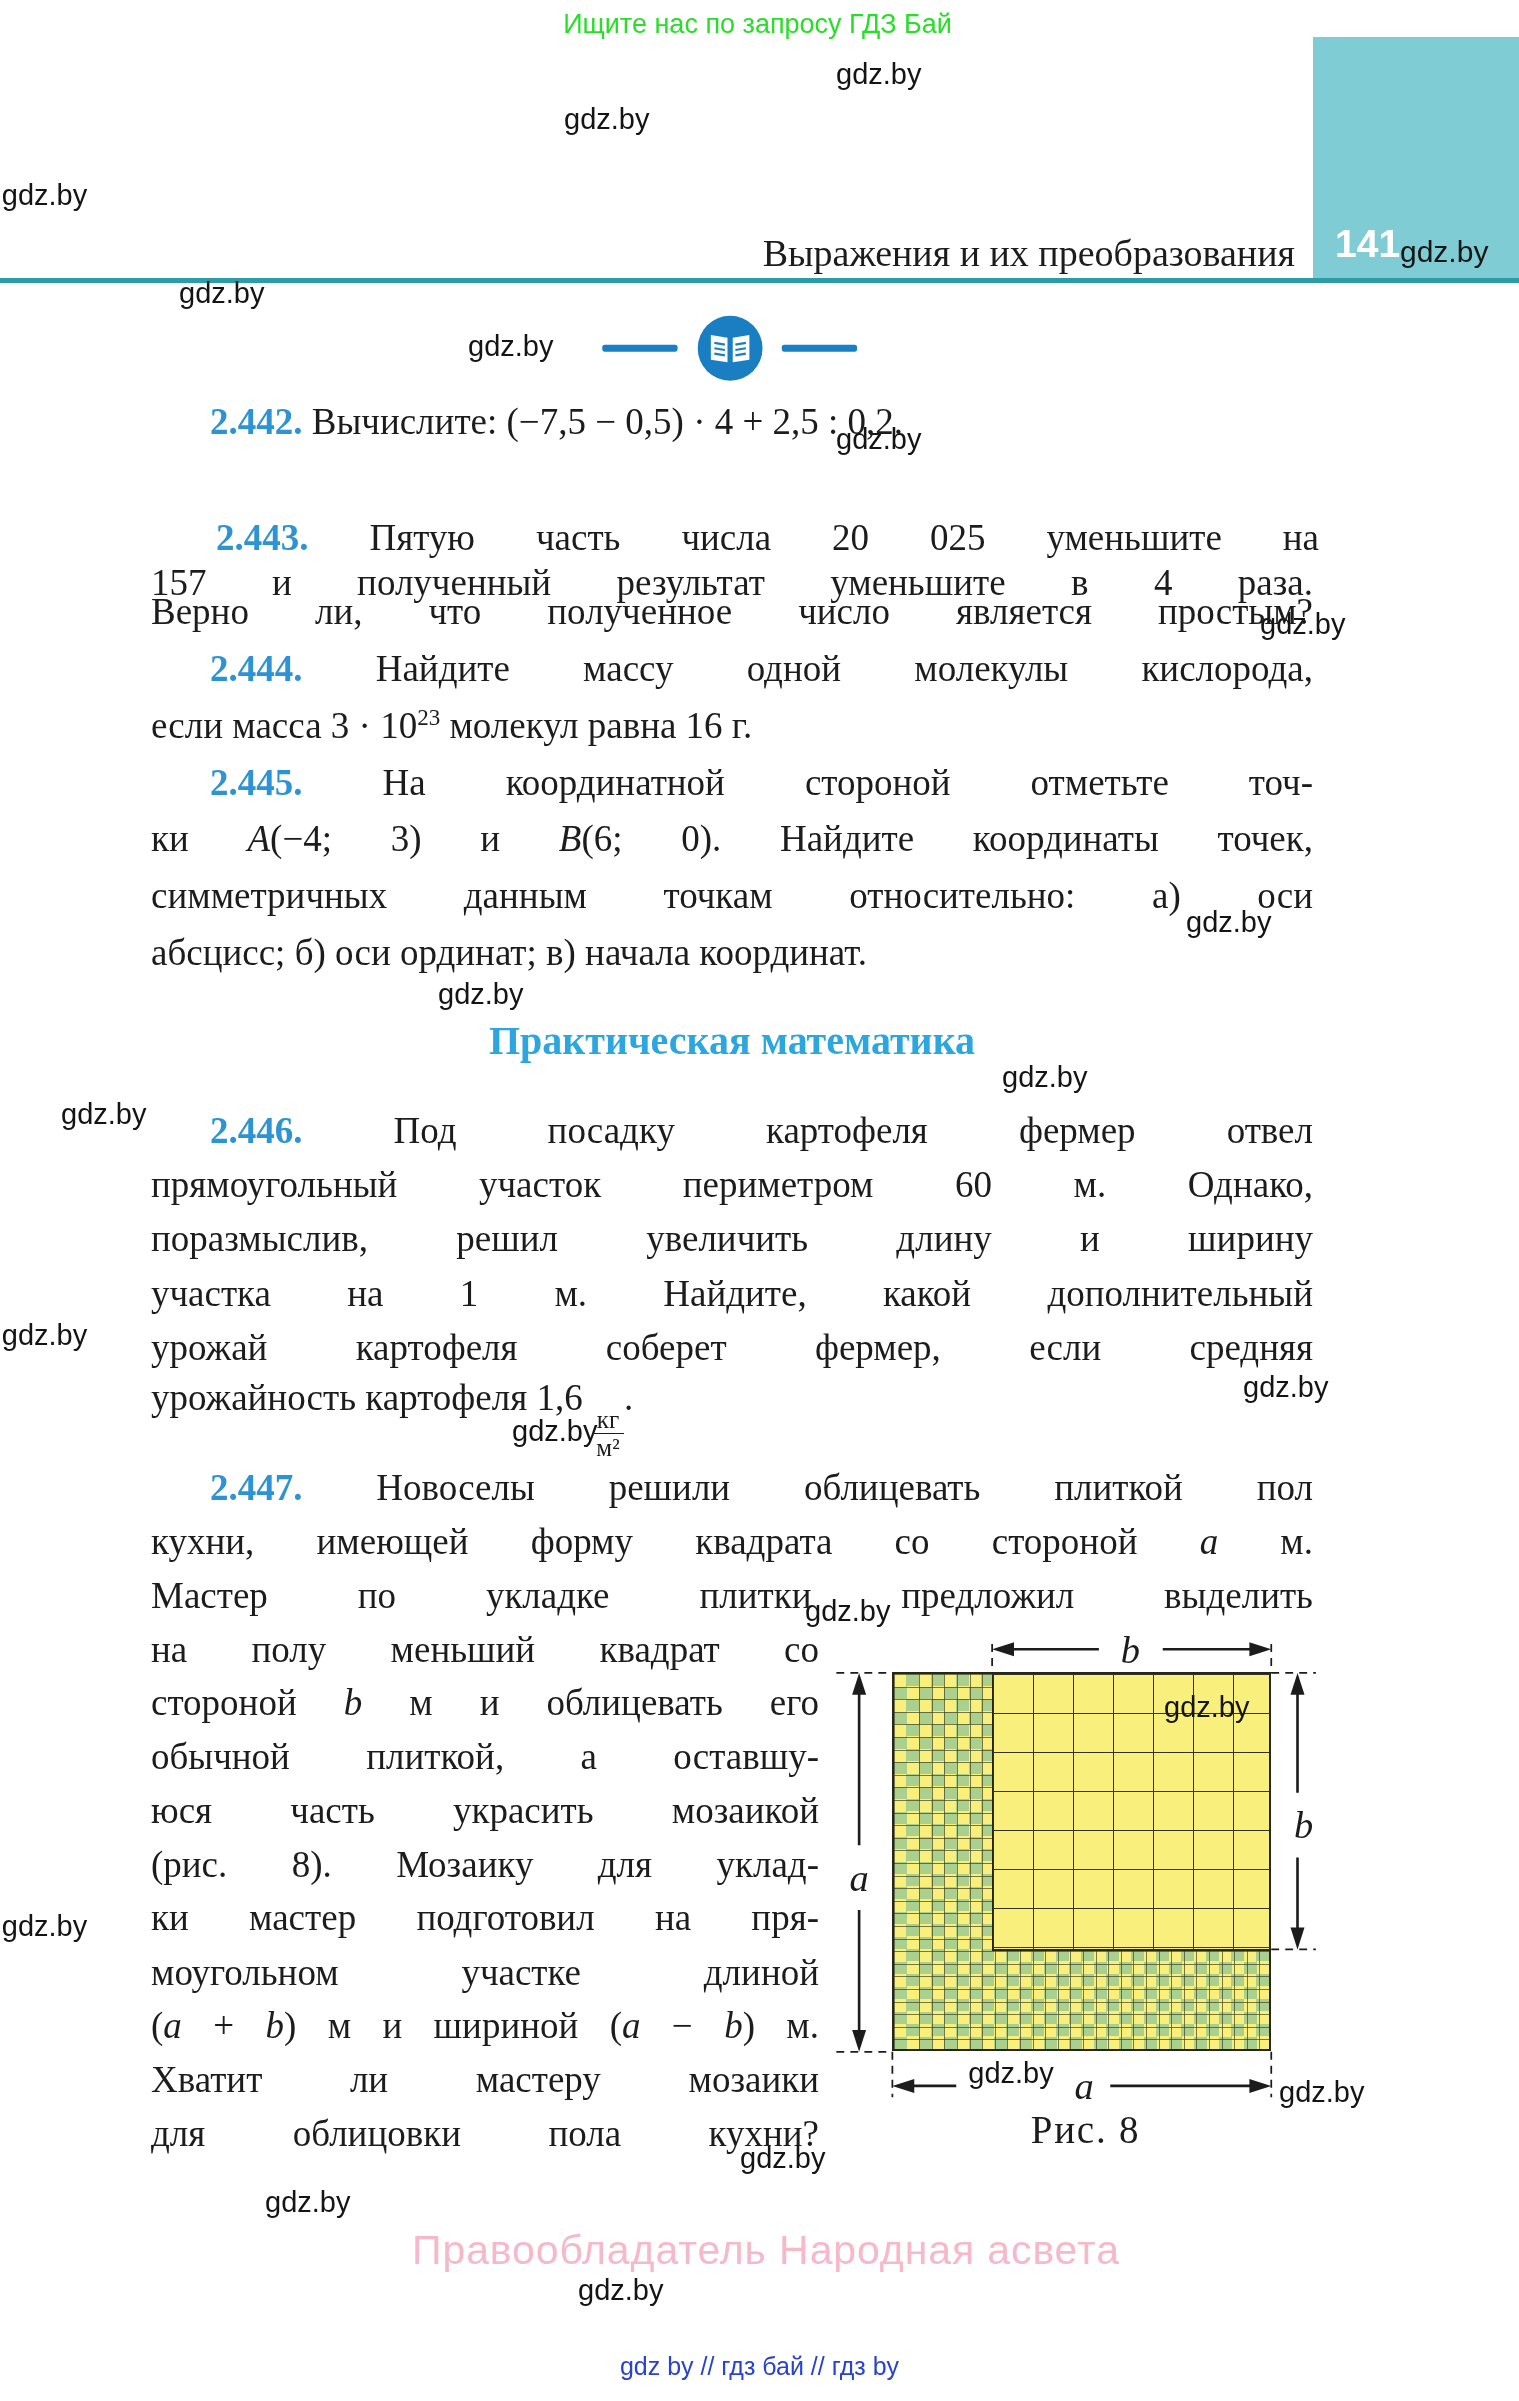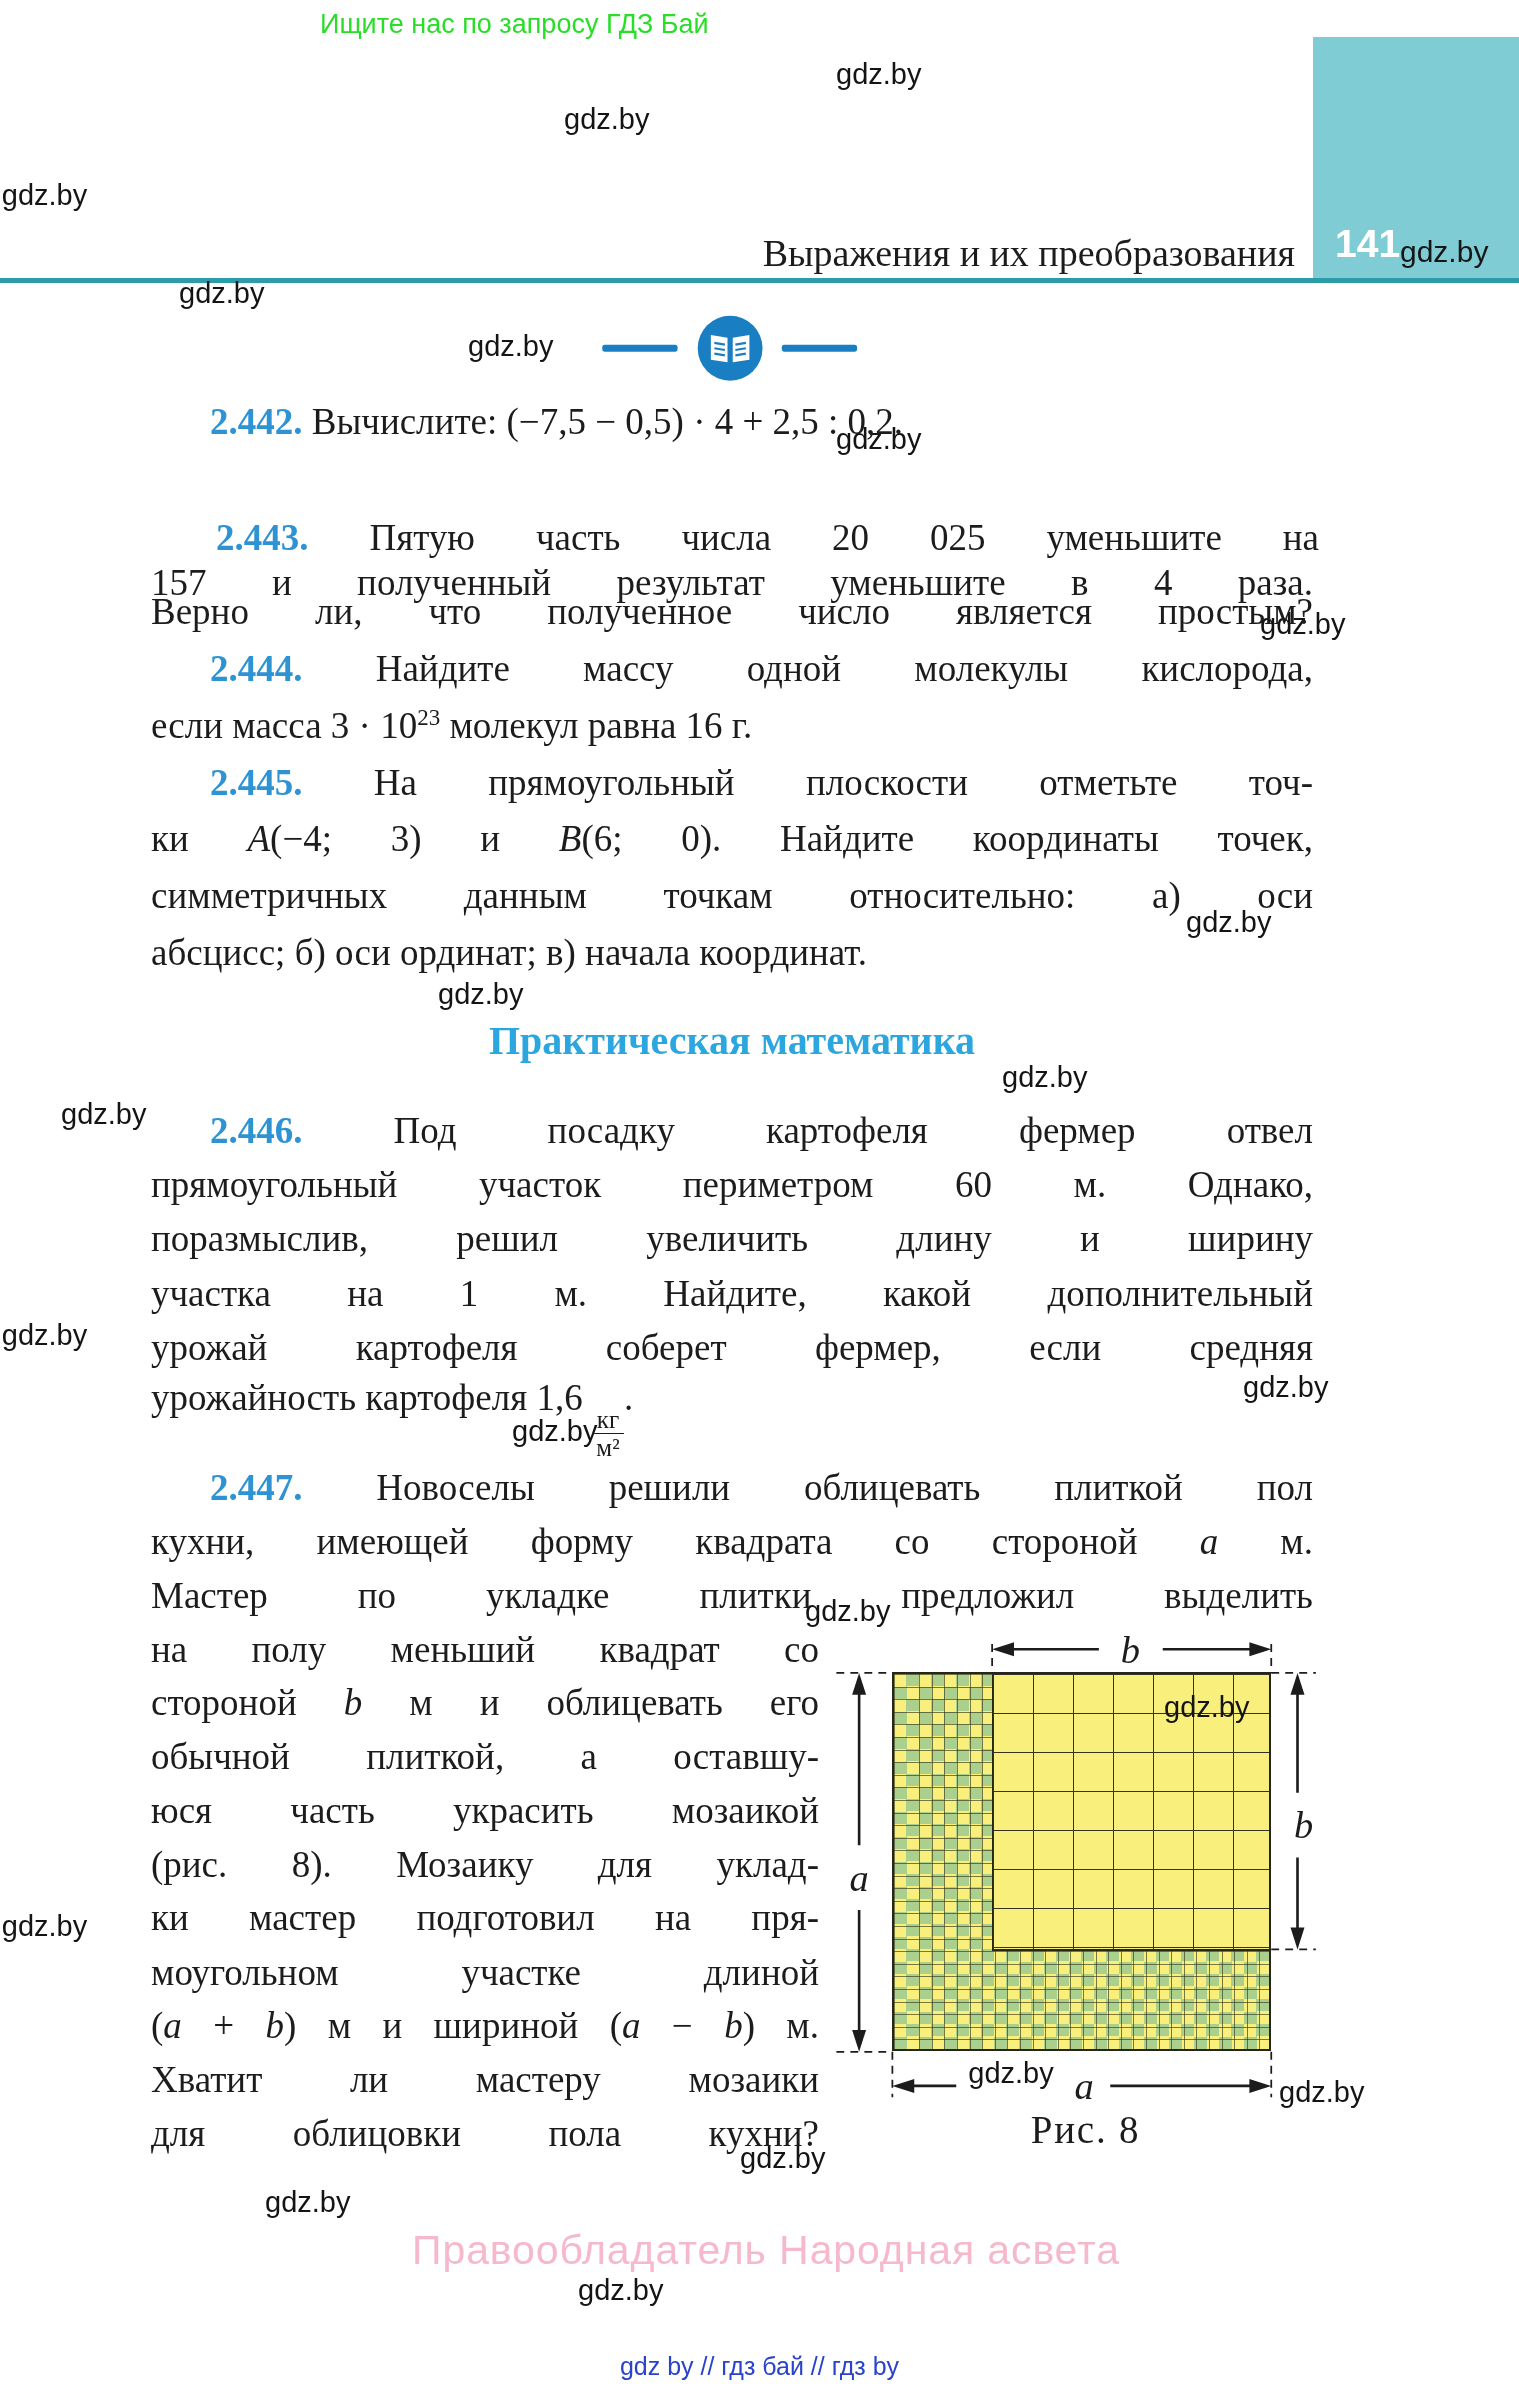--- a/index.html
+++ b/index.html
@@ -1,19 +1,19 @@
 <!DOCTYPE html>
 <html style="font-size:14px"><head>
 <meta charset="utf-8">
 <style>
   html,body{margin:0;padding:0;background:#ffffff;}
   #page{position:relative;width:1519px;height:2401px;background:#ffffff;overflow:hidden;
         font-family:"Liberation Serif",serif;color:#1c1c1c;}
   
-  .promo{position:absolute;left:320px;top:8.8px;width:875px;
+  .promo{position:absolute;left:320px;top:8.8px;width:875px;text-align:center;
          font:500 27px "Liberation Sans",sans-serif;color:#29dd29;}
   
   .hdr-title{position:absolute;left:490px;top:231px;width:805px;text-align:right;
              font:38px "Liberation Serif",serif;color:#1c1c1c;}
   .teal-box{position:absolute;left:1313px;top:37px;width:207px;height:242px;background:#7fccd5;}
   .page-num{position:absolute;left:1335px;top:222px;font:bold 39px "Liberation Sans",sans-serif;color:#ffffff;}
   .hdr-wm{position:absolute;left:1400px;top:235px;font:30px "Liberation Sans",sans-serif;color:#161616;}
   .teal-rule{position:absolute;left:0;top:278px;width:1519px;height:5.3px;background:#2d9ca9;}
   
   .wm{position:absolute;font:29px "Liberation Sans",sans-serif;color:#141414;white-space:nowrap;}
@@ -156,21 +156,21 @@
     <div class="wm" style="left: 1279px; top: 2076px;">gdz.by</div>
     <div class="wm" style="left: 740px; top: 2142px;">gdz.by</div>
     <div class="wm" style="left: 265px; top: 2186px;">gdz.by</div>
     <div class="wm" style="left: 578px; top: 2274px;">gdz.by</div>
     <div class="line" style="left: 210px; top: 400px; width: 1103px;"><span class="num">2.442.</span><span> Вычислите:  (−7,5 − 0,5) · 4 + 2,5 : 0,2.</span></div>
     <div class="line just" style="left: 216px; top: 476px; width: 1103px; margin-top: 40px;"><span class="num">2.443.</span><span> Пятую часть числа 20 025 уменьшите на</span></div>
     <div class="line just" style="left: 151px; top: 533px; width: 1162px; margin-top: 28px;"><span>157 и полученный результат уменьшите в 4 раза.</span></div>
     <div class="line just" style="left: 151px; top: 590px; width: 1162px;"><span>Верно ли, что полученное число является простым?</span></div>
     <div class="line just" style="left: 210px; top: 647px; width: 1103px;"><span class="num">2.444.</span><span> Найдите массу одной молекулы кислорода,</span></div>
     <div class="line" style="left: 151px; top: 704px; width: 1162px;"><span>если масса 3 · 10</span><span class="sup">23</span><span> молекул равна 16 г.</span></div>
-    <div class="line just" style="left: 210px; top: 761px; width: 1103px;"><span class="num">2.445.</span><span> На прямоугольный плоскости отметьте точ-</span></div>
+    <div class="line just" style="left: 210px; top: 761px; width: 1103px;"><span class="num">2.445.</span><span> На координатной стороной отметьте точ-</span></div>
     <div class="line just" style="left: 151px; top: 817px; width: 1162px;"><span>ки </span><span class="it">A</span><span>(−4; 3) и </span><span class="it">B</span><span>(6; 0). Найдите координаты точек,</span></div>
     <div class="line just" style="left: 151px; top: 874px; width: 1162px;"><span>симметричных данным точкам относительно: а) оси</span></div>
     <div class="line" style="left: 151px; top: 931px; width: 1162px;"><span>абсцисс; б) оси ординат; в) начала координат.</span></div>
     <div class="line just" style="left: 210px; top: 1109px; width: 1103px;"><span class="num">2.446.</span><span> Под посадку картофеля фермер отвел</span></div>
     <div class="line just" style="left: 151px; top: 1163px; width: 1162px;"><span>прямоугольный участок периметром 60 м. Однако,</span></div>
     <div class="line just" style="left: 151px; top: 1217px; width: 1162px;"><span>поразмыслив, решил увеличить длину и ширину</span></div>
     <div class="line just" style="left: 151px; top: 1272px; width: 1162px;"><span>участка на 1 м. Найдите, какой дополнительный</span></div>
     <div class="line just" style="left: 151px; top: 1326px; width: 1162px;"><span>урожай картофеля соберет фермер, если средняя</span></div>
     <div class="line" style="left: 151px; top: 1376px; width: 1162px;"><span>урожайность картофеля 1,6 </span><span class="frac">
         <span class="fn">кг</span>

